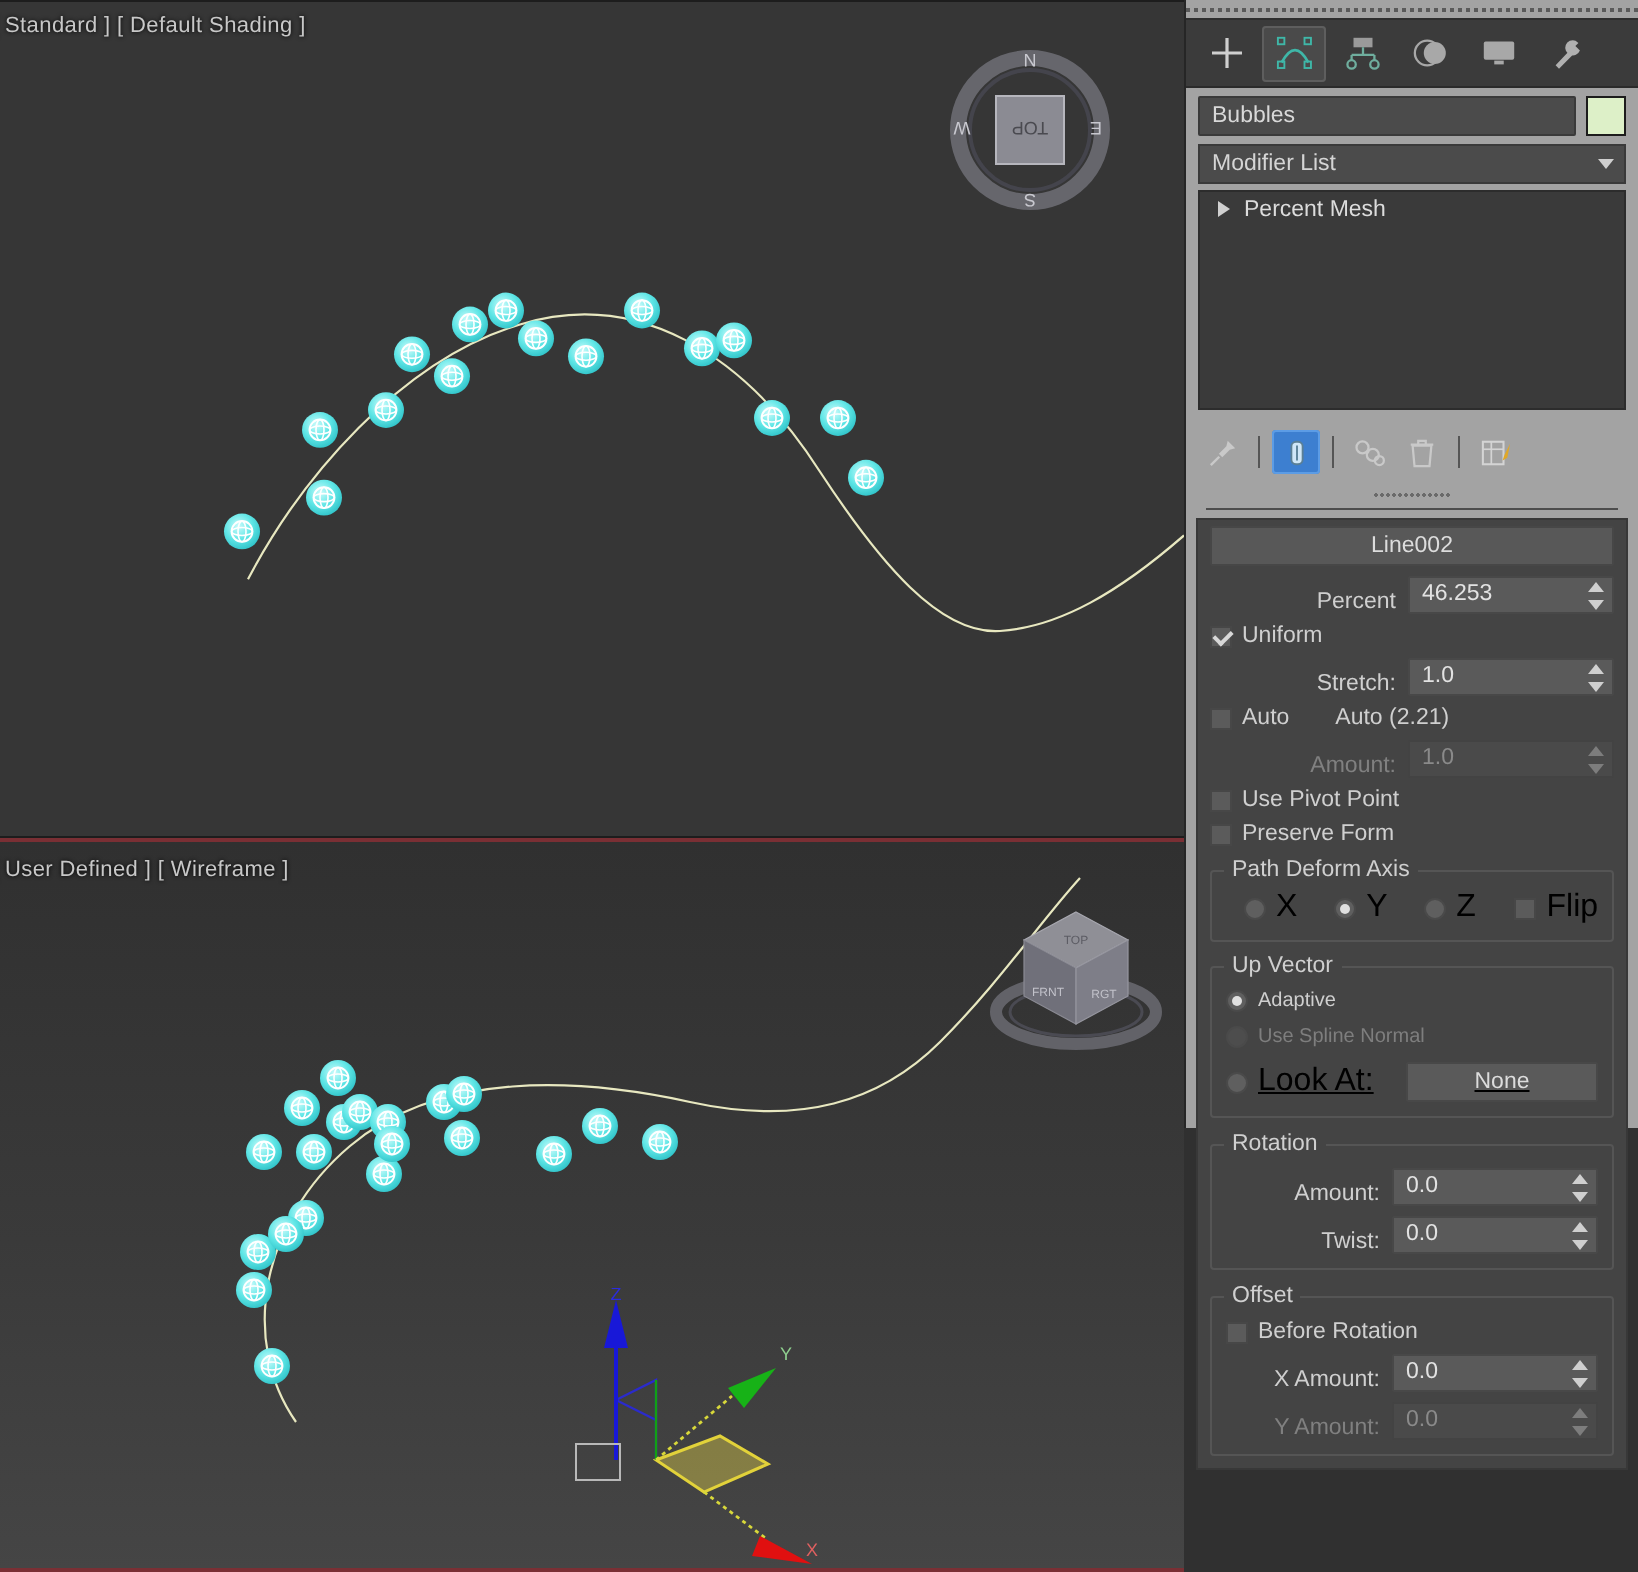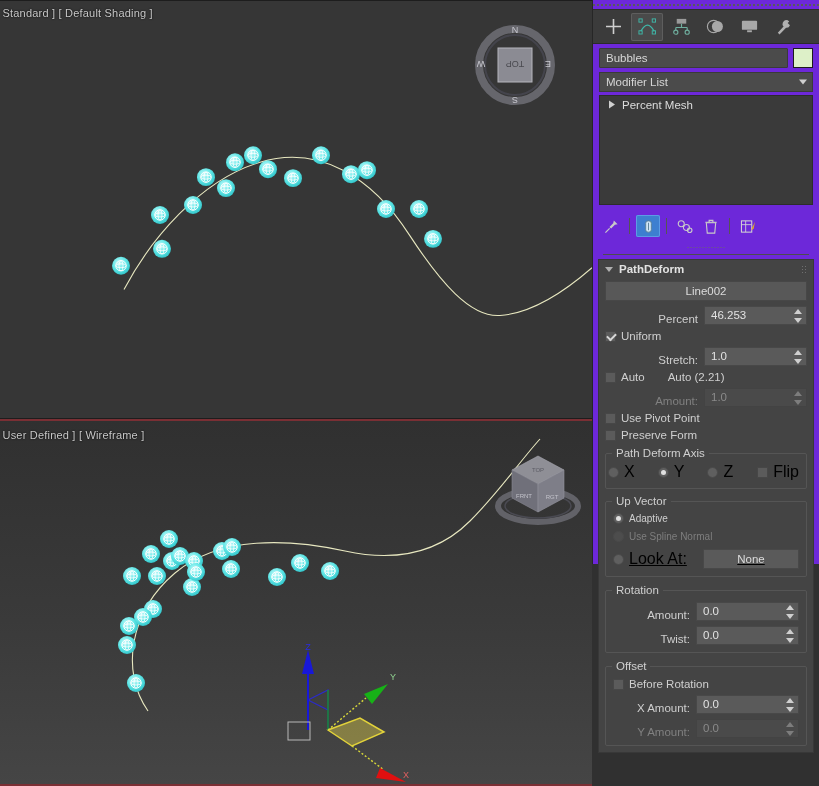--- a/index.html
+++ b/index.html
@@ -81,21 +81,21 @@
     left: 280px; bottom: 0px;
     width: 130px; height: 140px;
     z-index: 5;
   }
 
   
   #command-panel {
     position: absolute;
     left: 592px; top: 0;
     width: 227px; height: 564px;
-    background: #6d28d9;
+    background: #a3a3a3;
     border-left: 1px solid #262626;
   }
 
   
   .drag-strip {
     height: 10px;
     background:
       repeating-linear-gradient(90deg,#5a5a5a 0 2px, transparent 2px 4px);
     background-position: 0 4px;
     background-size: 4px 2px;
@@ -815,25 +815,20 @@
           <line x1="6" y1="2" x2="6" y2="14" stroke="#d4d4d4" stroke-width="0.9"></line>
           <path d="M16 3 L13 9 L12 12 L14.5 10.5z" fill="#e0a828"></path>
         </svg>
       </div>
     </div>
 
     <div class="dot-handle"></div>
     <div class="rollout-divider"></div>
 
     <div class="rollout">
-      <div class="rollout-header">
-        <span class="tri"></span>
-        <span>PathDeform</span>
-        <span class="grip"></span>
-      </div>
 
       <div class="rollout-body">
 
         <div class="wide-btn">Line002</div>
 
         <div class="field-row">
           <span class="field-label">Percent</span>
           <div class="spinner">
             <span class="spinner-val">46.253</span>
             <span class="spin-arrows">
@@ -879,21 +874,21 @@
         <div class="chk-row">
           <span class="chk"></span>
           <span>Use Pivot Point</span>
         </div>
 
         <div class="chk-row">
           <span class="chk"></span>
           <span>Preserve Form</span>
         </div>
 
-        <div class="group" style="margin-top:12px;padding:9px 7px 7px 2px">
+        <div class="group" style="margin-top:12px;padding:9px 7px 7px 16px">
           <span class="group-title">Path Deform Axis</span>
           <div class="axis-grid">
             <span class="radio-item">
               <span class="radio"></span>
               <span>X</span>
             </span>
             <span class="radio-item">
               <span class="radio on"></span>
               <span>Y</span>
             </span>

